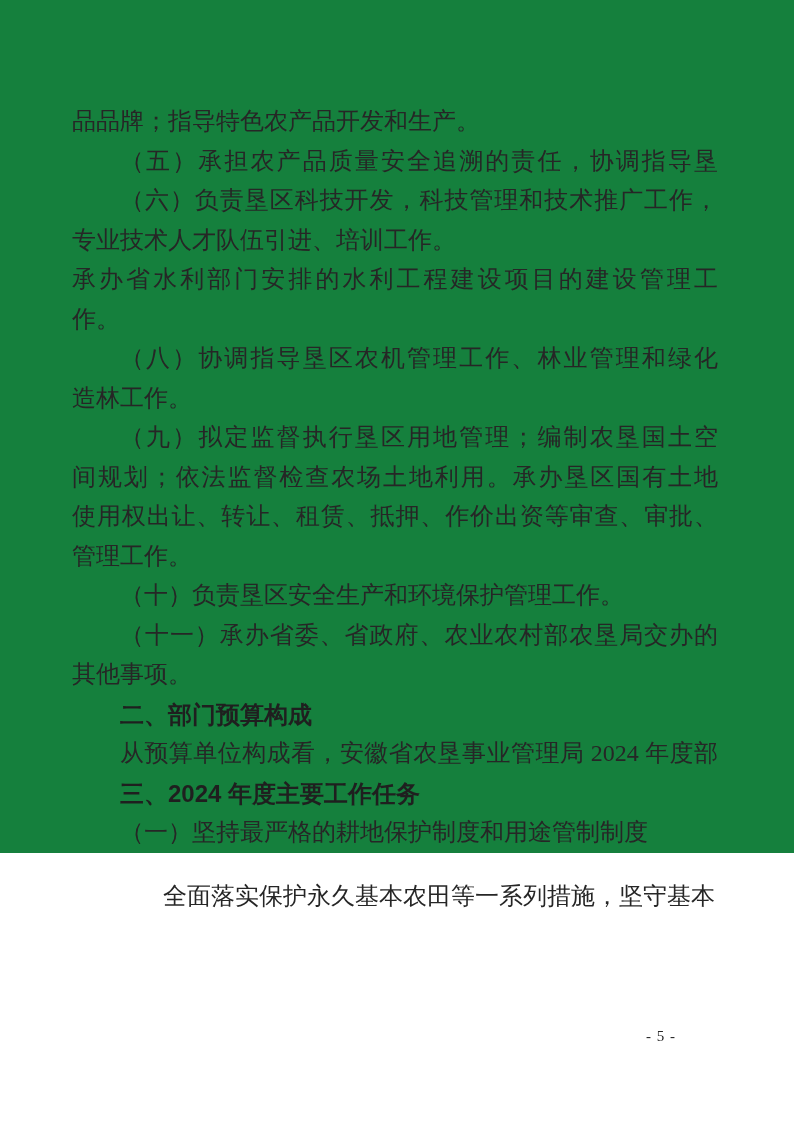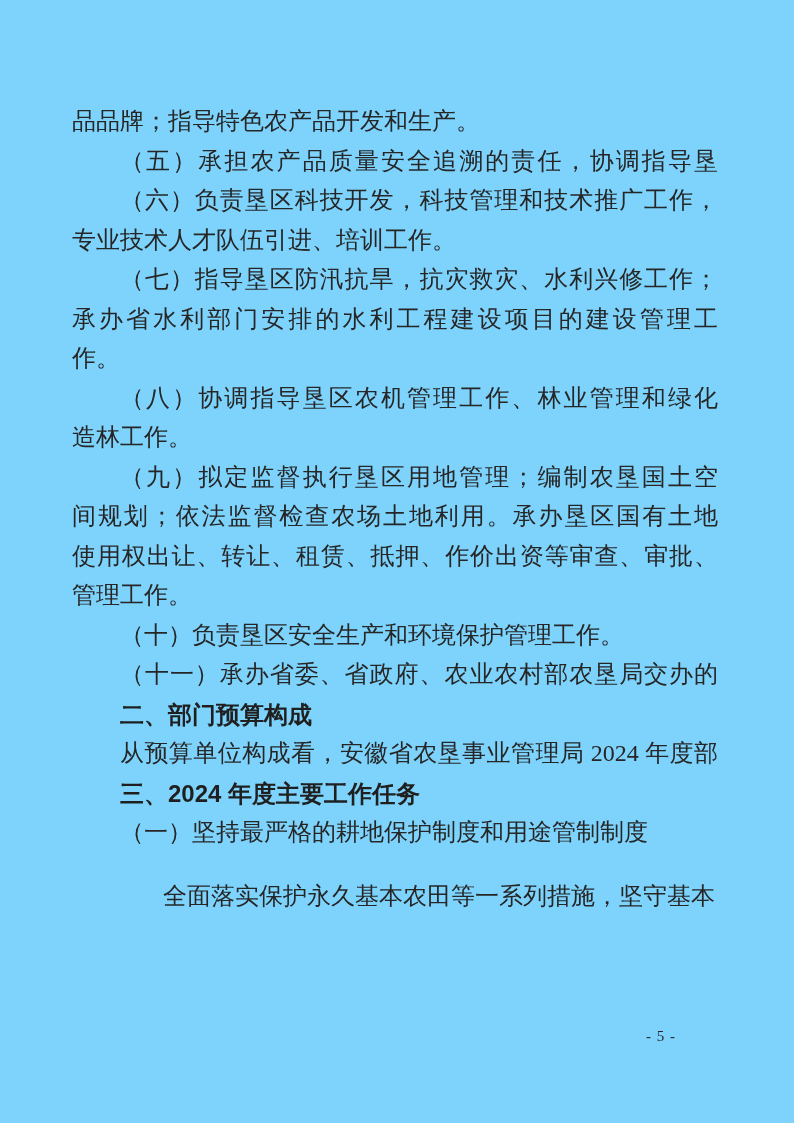--- a/index.html
+++ b/index.html
@@ -7,22 +7,22 @@
   body {
     width: 794px;
     height: 1123px;
     position: relative;
     overflow: hidden;
     font-family: "Liberation Serif", serif;
   }
   .page {
     position: absolute;
     left: 0; top: 0;
-    width: 794px; height: 1123px;
-    background: #7dd3fc;
+    width: 794px; height: 853px;
+    background: #15803d;
   }
   .doc-body {
     position: absolute;
     left: 72px;
     top: 102px;
     width: 646px;
     font-family: "Liberation Serif", serif;
     font-size: 24px;
     line-height: 39.5px;
     color: #262626;
@@ -64,31 +64,31 @@
 </style>
 </head>
 <body>
 
 <div class="page">
   <div class="doc-body">
       <div class="line body">品品牌；指导特色农产品开发和生产。</div>
       <div class="line body-full-indent">（五）承担农产品质量安全追溯的责任，协调指导垦</div>
       <div class="line body-full-indent">（六）负责垦区科技开发，科技管理和技术推广工作，</div>
       <div class="line body">专业技术人才队伍引进、培训工作。</div>
-      <div class="line body-full-indent">（七）指导垦区防汛抗旱，抗灾救灾、水利兴修工作；</div>
       <div class="line body-full">承办省水利部门安排的水利工程建设项目的建设管理工</div>
       <div class="line body">作。</div>
       <div class="line body-full-indent">（八）协调指导垦区农机管理工作、林业管理和绿化</div>
       <div class="line body">造林工作。</div>
       <div class="line body-full-indent">（九）拟定监督执行垦区用地管理；编制农垦国土空</div>
       <div class="line body-full">间规划；依法监督检查农场土地利用。承办垦区国有土地</div>
       <div class="line body-full">使用权出让、转让、租赁、抵押、作价出资等审查、审批、</div>
       <div class="line body">管理工作。</div>
       <div class="line body-indent">（十）负责垦区安全生产和环境保护管理工作。</div>
       <div class="line body-full-indent">（十一）承办省委、省政府、农业农村部农垦局交办的</div>
+      <div class="line body">其他事项。</div>
       <div class="line heading">二、部门预算构成</div>
       <div class="line body-full-indent">从预算单位构成看，安徽省农垦事业管理局 2024 年度部</div>
       <div class="line heading">三、2024 年度主要工作任务</div>
       <div class="line body-indent">（一）坚持最严格的耕地保护制度和用途管制制度</div>
       <div class="line body-offset">全面落实保护永久基本农田等一系列措施，坚守基本</div>
     </div>
   <div class="footer">- 5 -</div>
 </div>
 
 </body></html>

